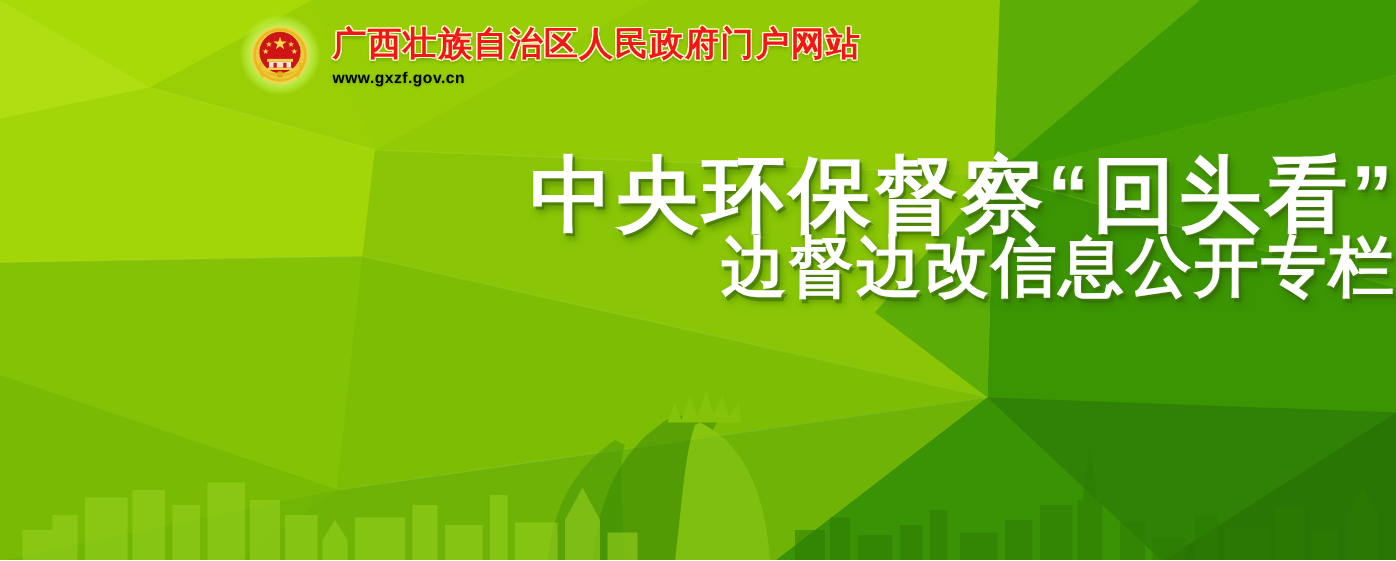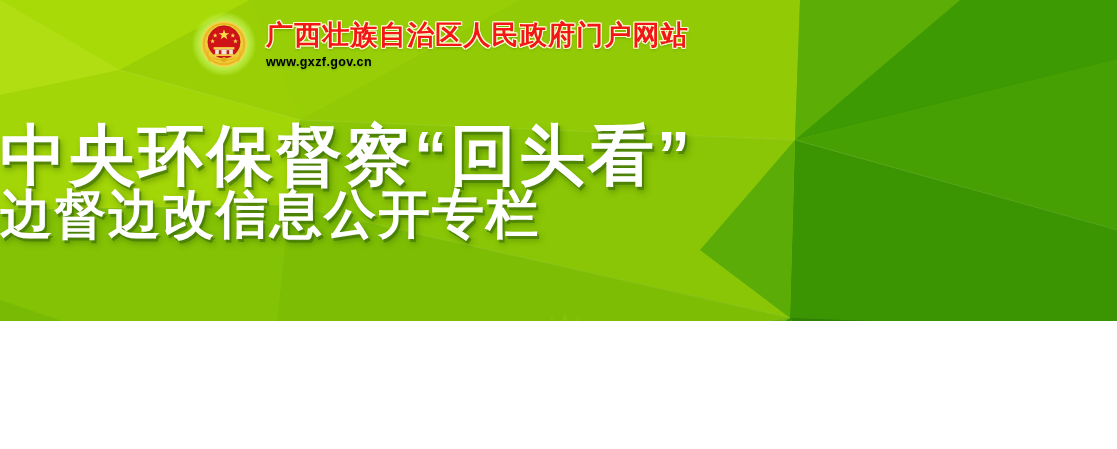--- a/index.html
+++ b/index.html
@@ -6,21 +6,21 @@
     margin: 0; padding: 0;
     background: #ffffff;
   }
   body {
     font-family: "Liberation Sans", "DejaVu Sans", sans-serif;
   }
 
   #banner {
     position: relative;
     width: 1117px;
-    height: 321px;
+    height: 448px;
     overflow: hidden;
     background: #7ec800;
   }
 
   
   #poly-bg {
     position: absolute;
     left: 0; top: 0;
     width: 1117px; height: 449px;
     display: block;
@@ -94,21 +94,21 @@
     text-shadow: 0 1px 2px rgba(50,100,0,0.35);
     white-space: nowrap;
   }
 
   
   #headline-block {
     position: absolute;
     left: 0;
     top: 122px;
     width: 1117px;
-    text-align: left;
+    text-align: right;
     z-index: 20;
     pointer-events: none;
   }
   #headline-main {
     font-size: 66px;
     font-weight: bold;
     line-height: 1.0;
     color: #ffffff;
     letter-spacing: 3px;
     white-space: nowrap;

